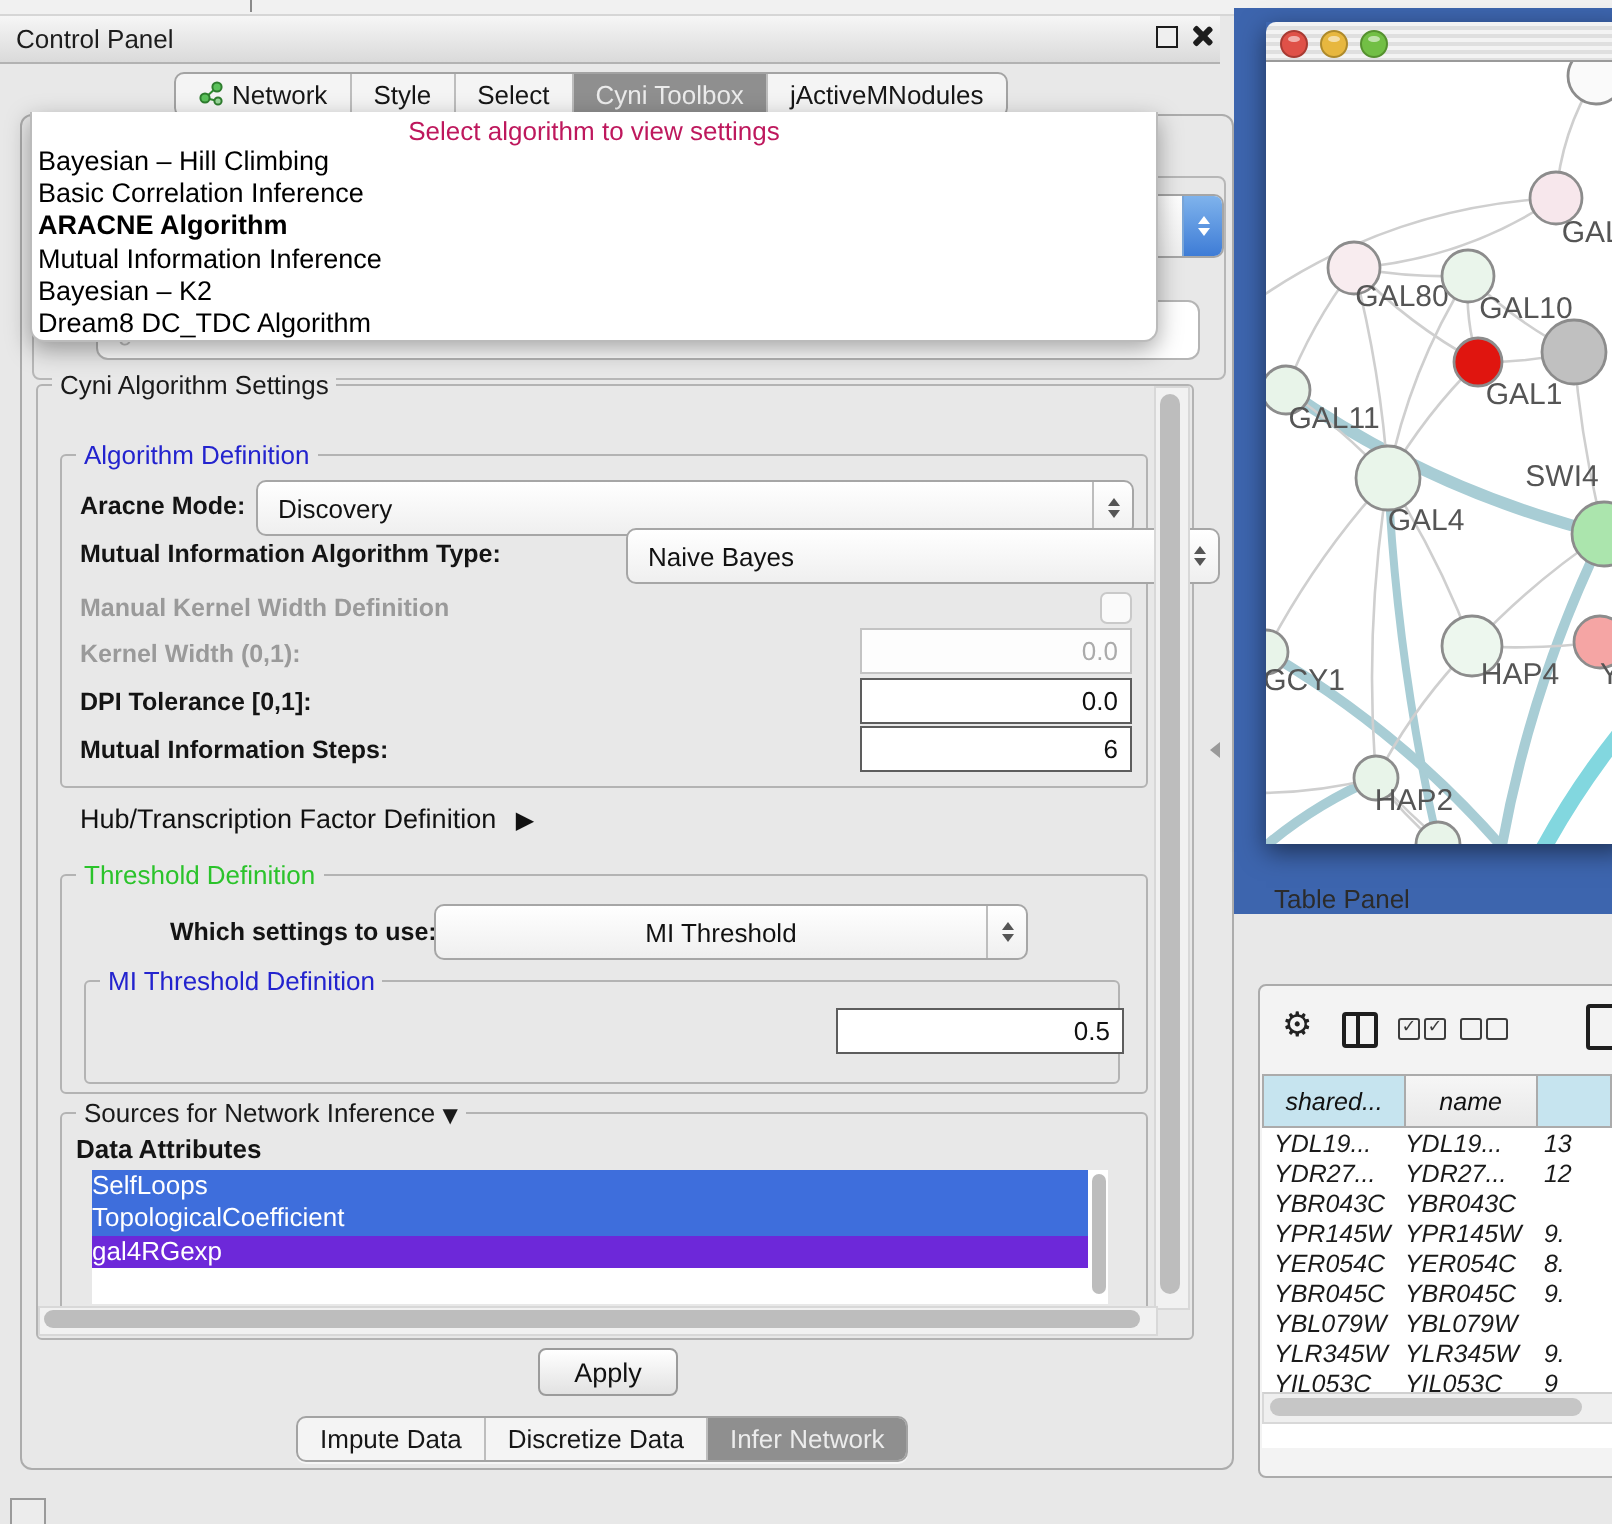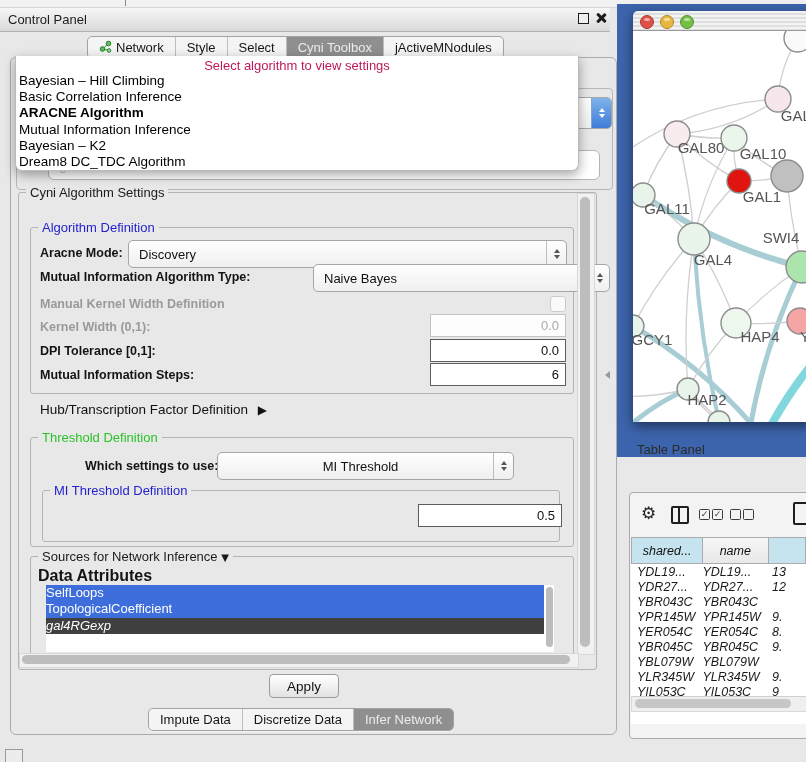--- a/index.html
+++ b/index.html
@@ -220,25 +220,25 @@
     <span class="grp-title t-blue">MI Threshold Definition</span>
   </div>
   <div class="tfield" style="left:418px;top:504px;width:136px;height:21px;">0.5</div>
 
   <div class="grp" style="left:30px;top:556px;width:542px;height:102px;">
     <span class="grp-title">
       <span>Sources for Network Inference</span>
       <span style="font-size:10px;font-family:'DejaVu Sans',sans-serif;">▼</span>
     </span>
   </div>
-  <div class="lbl abs" style="left:38px;top:567px;font-size:16px;">Data Attributes</div>
+  <div class="lbl abs" style="left:38px;top:567px;font-size:13px;">Data Attributes</div>
   <div class="abs" id="attr-list">
       <div class="attr-item" style="background: rgb(62, 110, 220);">SelfLoops</div>
       <div class="attr-item" style="background: rgb(62, 110, 220);">TopologicalCoefficient</div>
-      <div class="attr-item" style="background: #404040; font-style: italic;">gal4RGexp</div>
+      <div class="attr-item" style="background: #6d28d9;">gal4RGexp</div>
     </div>
   <div class="sb-thumb abs" style="left:546px;top:587px;width:7px;height:60px;"></div>
 
   <div class="sb-track abs" style="left:577px;top:193px;width:16px;height:460px;"></div>
   <div class="sb-thumb abs" style="left:580px;top:197px;width:10px;height:450px;"></div>
   <div class="sb-track abs" style="left:19px;top:653px;width:558px;height:13px;"></div>
   <div class="sb-thumb abs" style="left:22px;top:655px;width:548px;height:9px;"></div>
 
   <div class="abs" id="dropdown">
     <div id="dd-prompt">Select algorithm to view settings</div>

